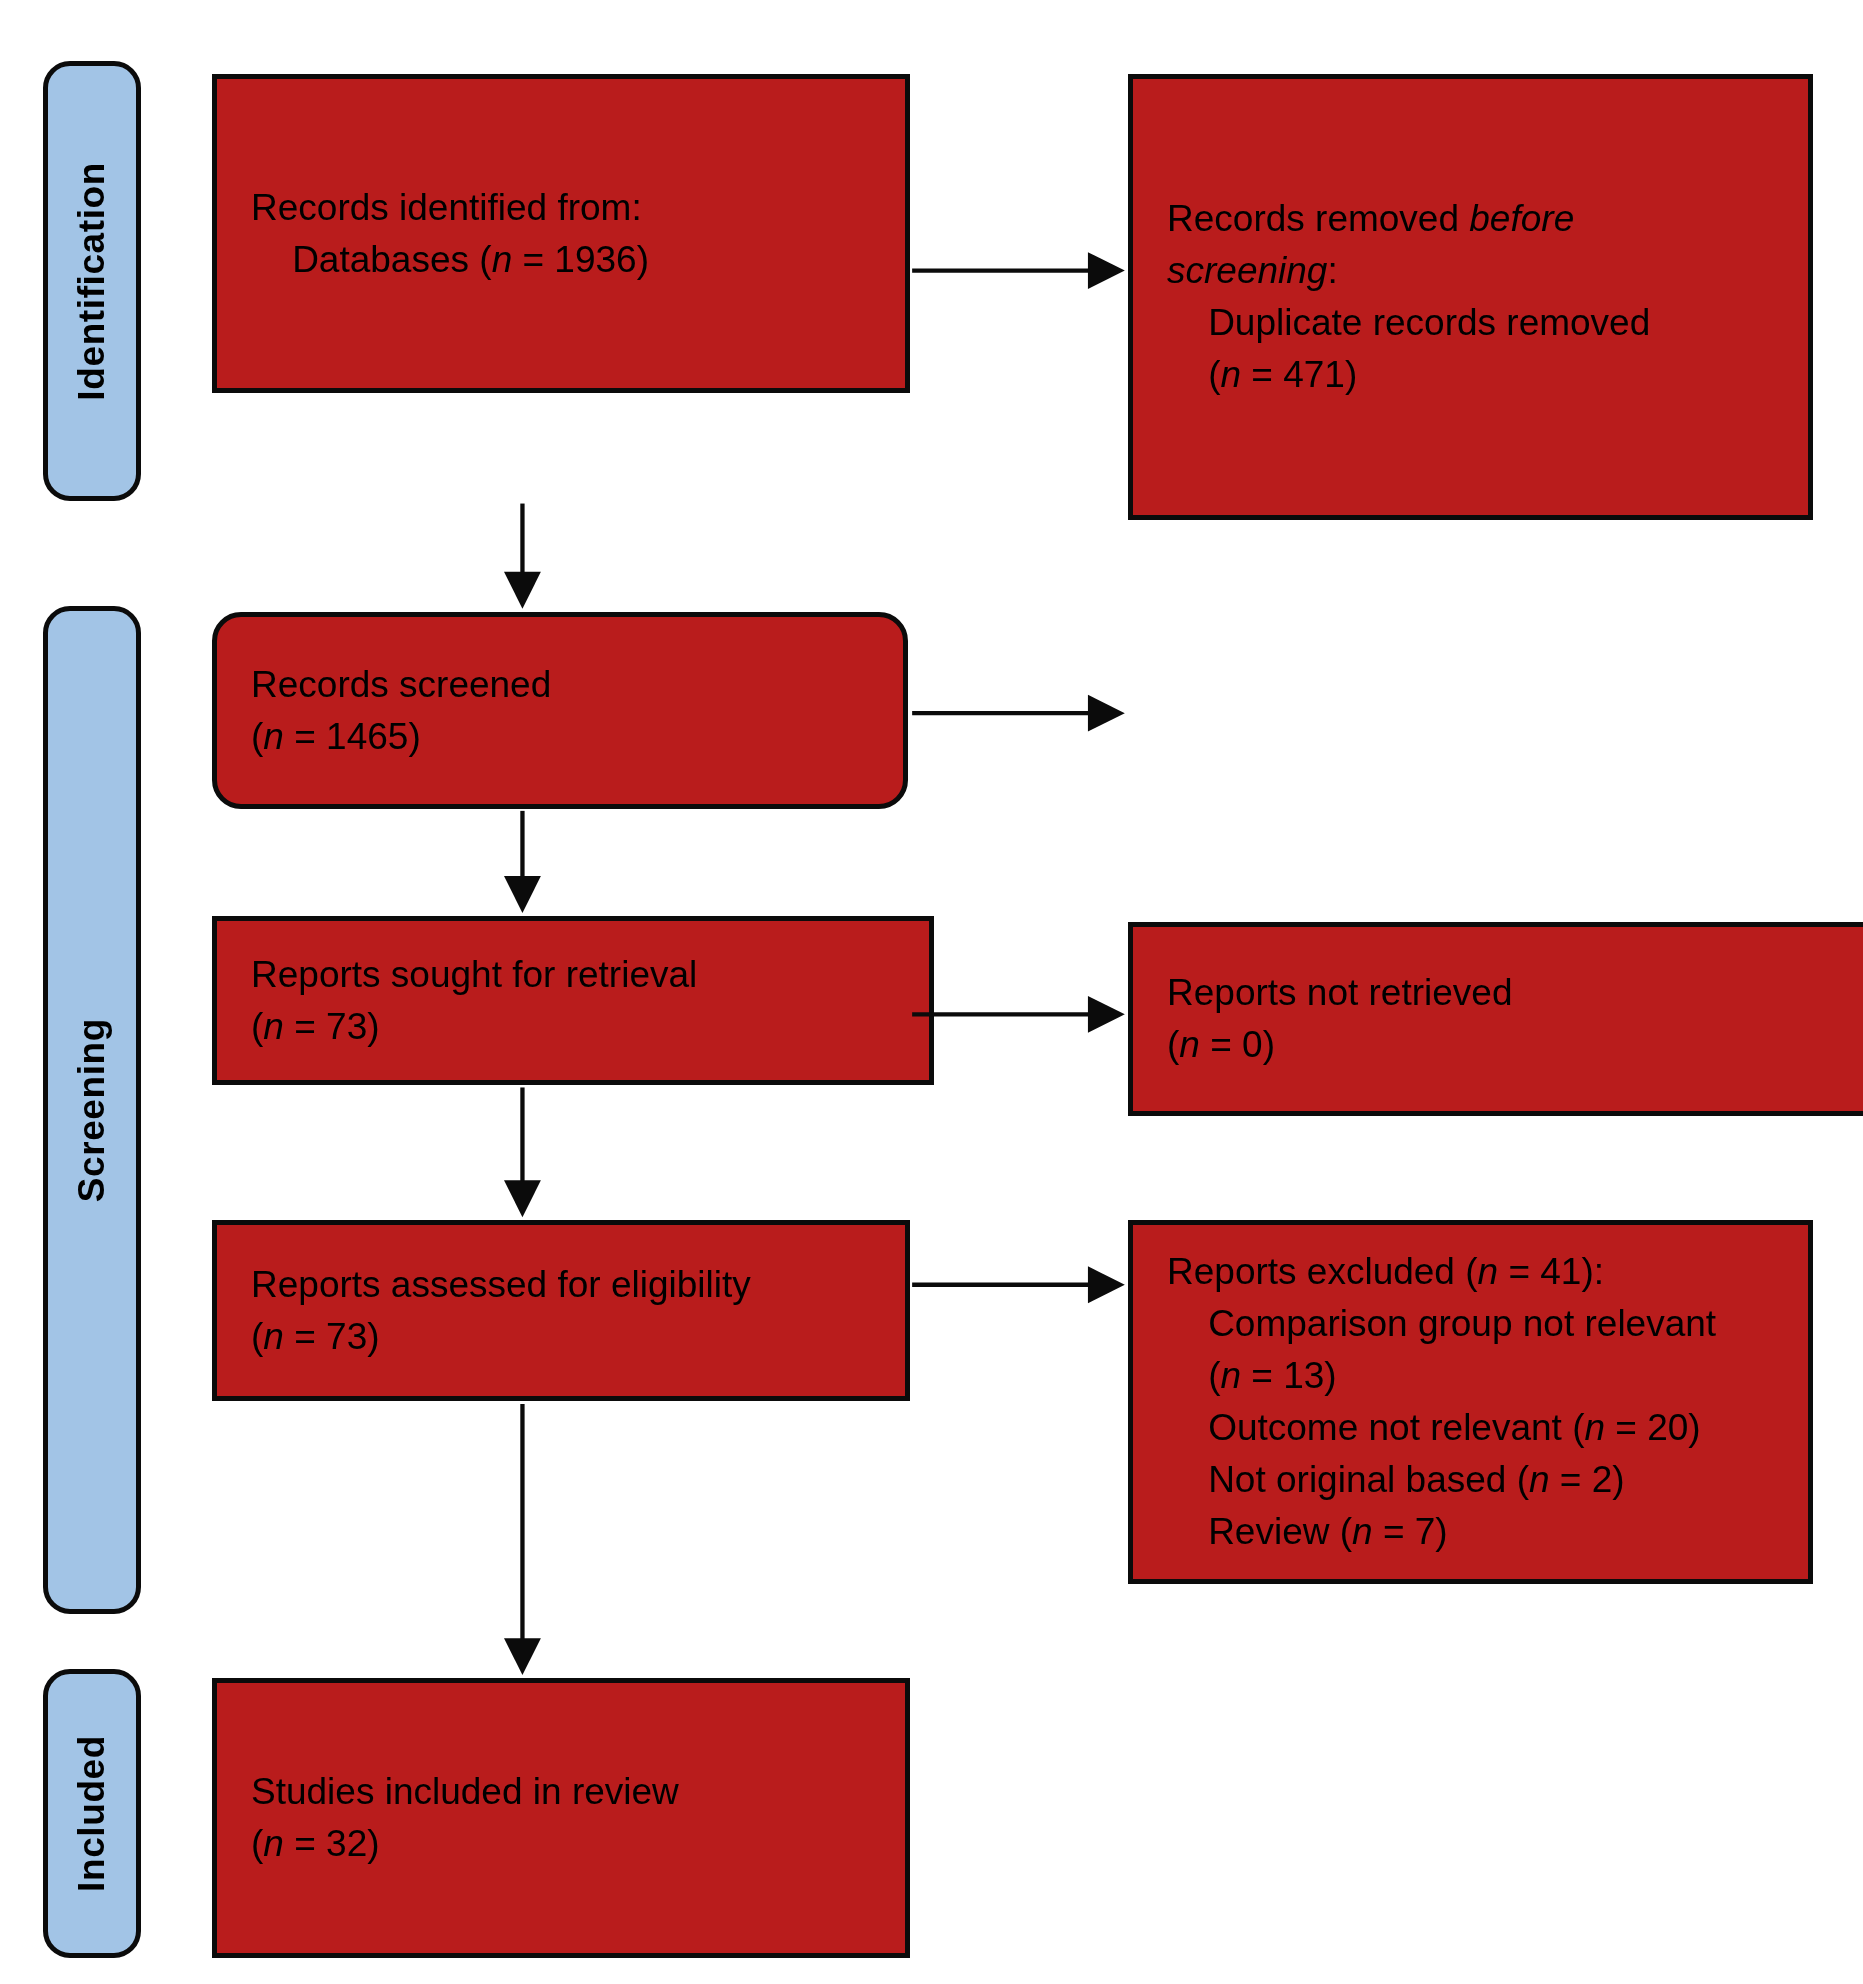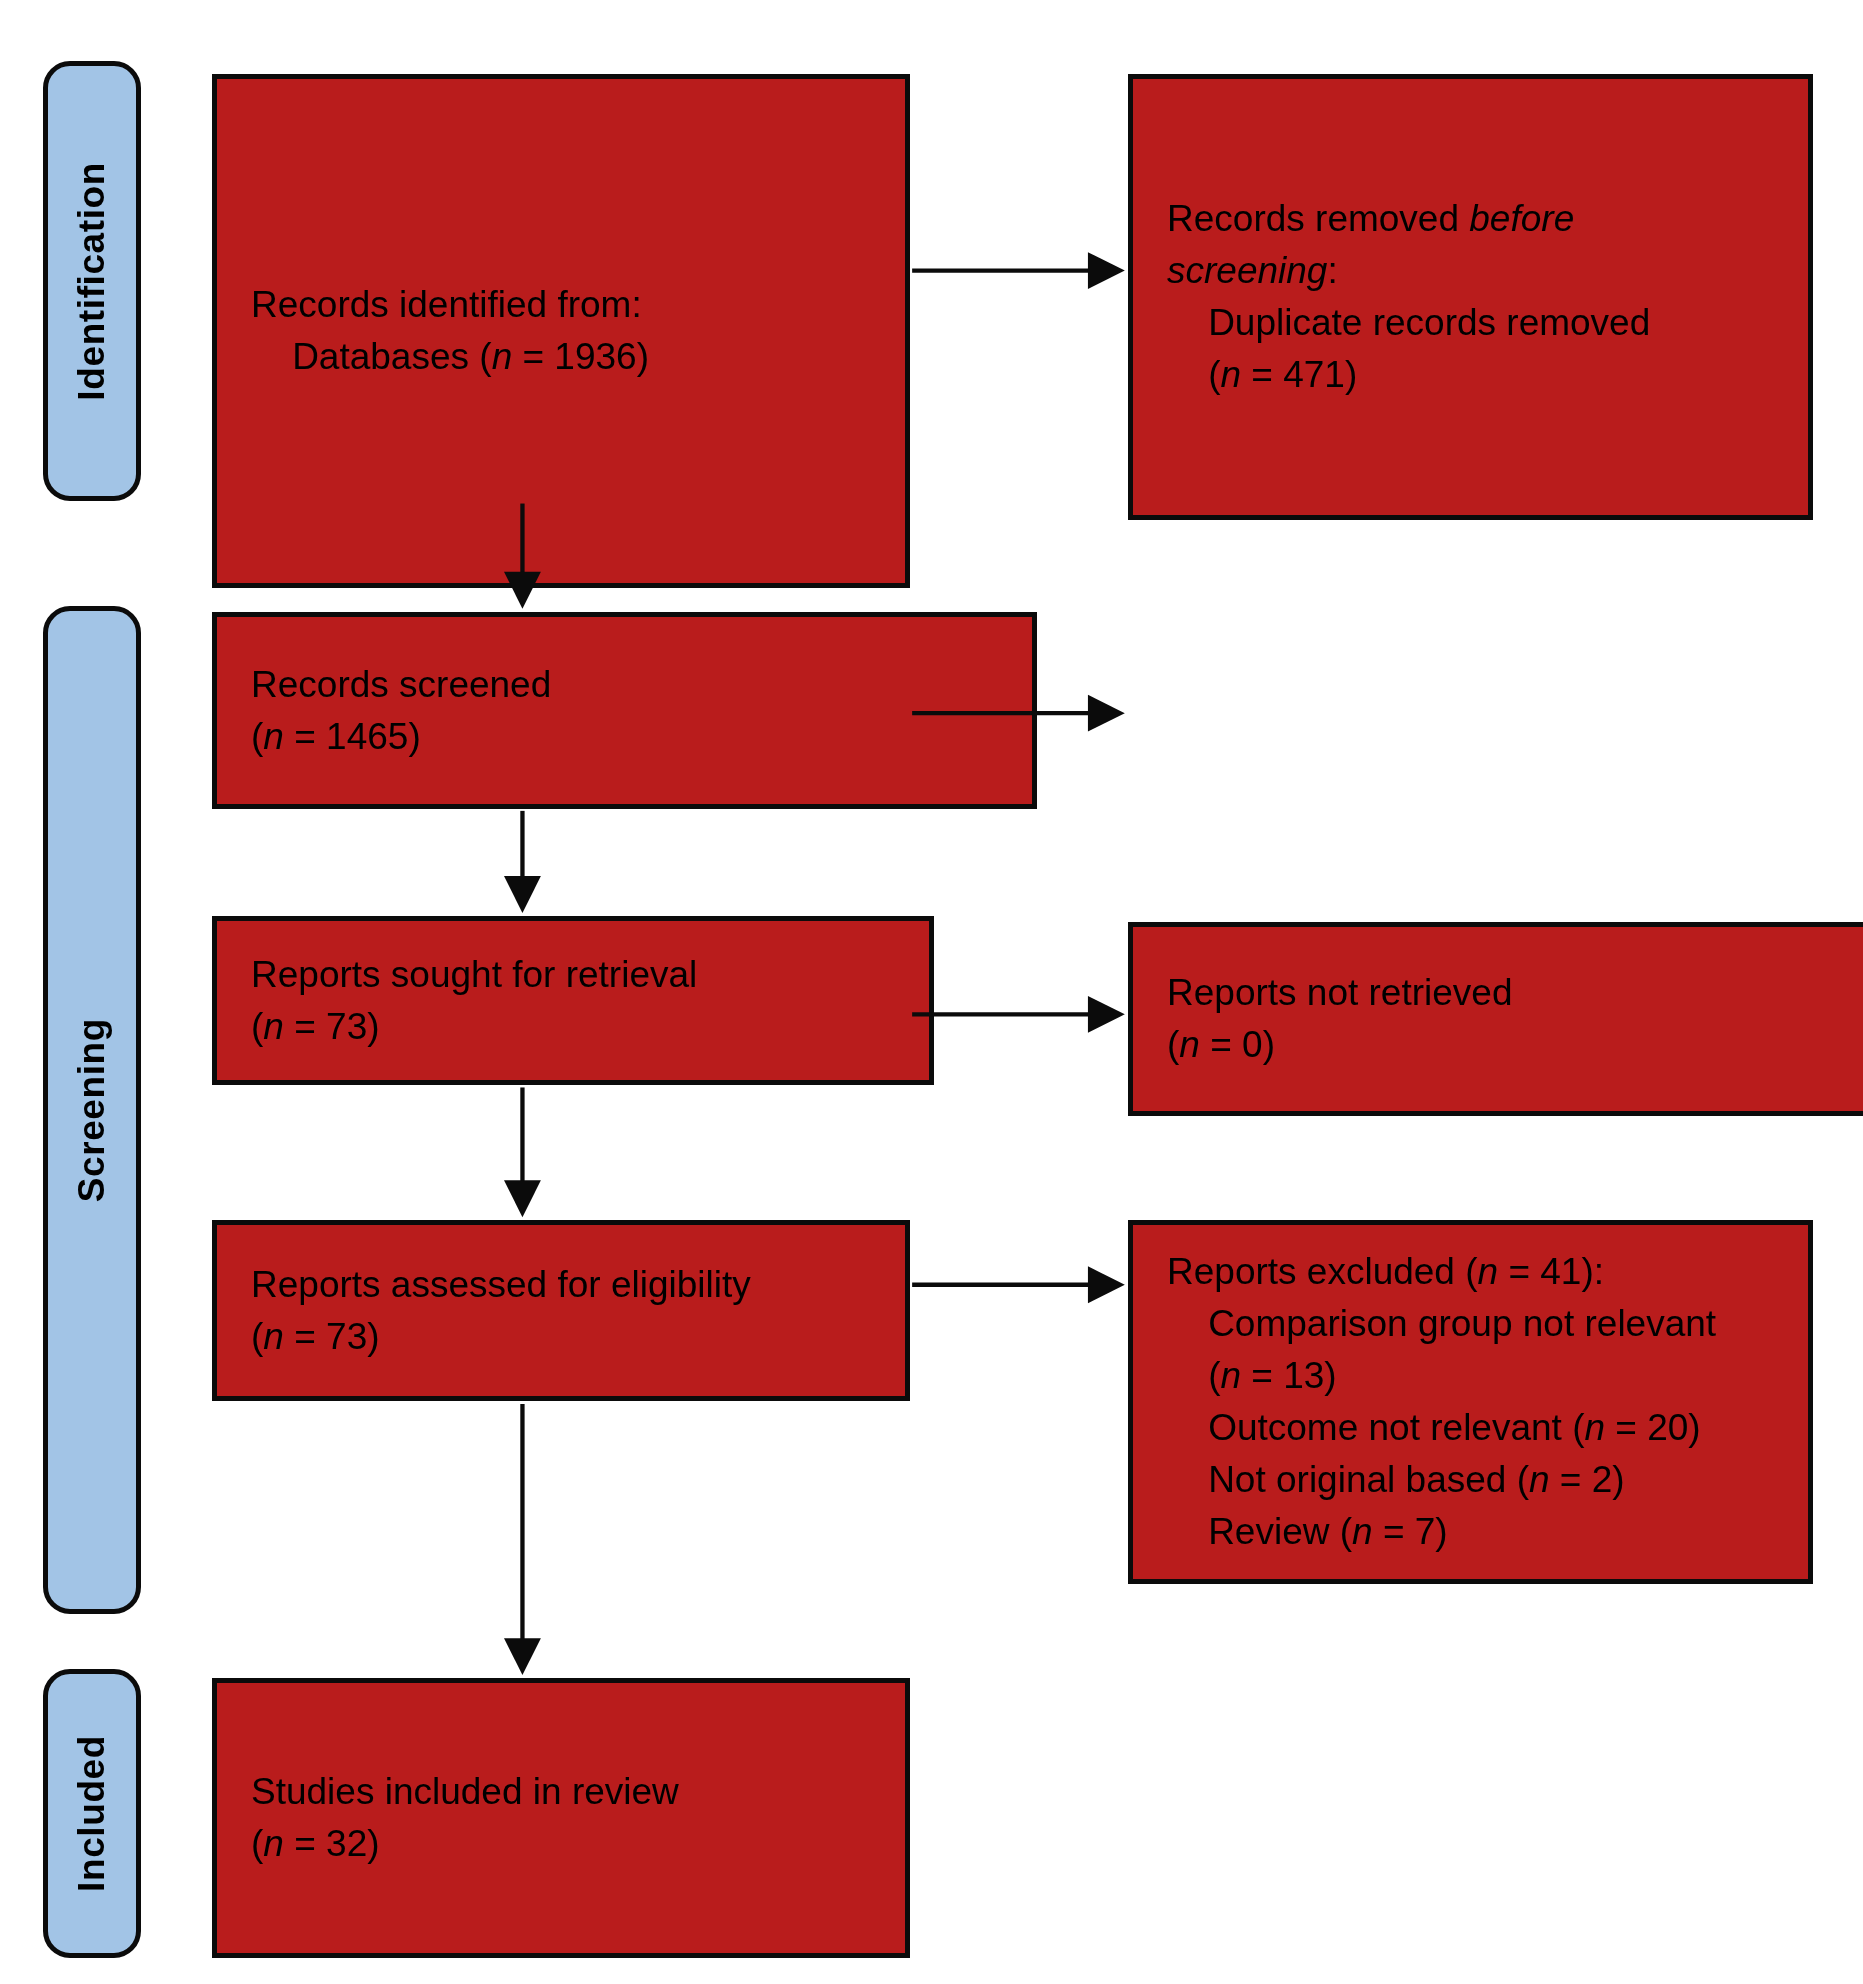--- a/index.html
+++ b/index.html
@@ -53,22 +53,22 @@
     padding-left: 34px;
     padding-right: 17px;
   }
   .box .line {
     white-space: pre-wrap;
     line-height: 52px;
   }
   .box .line i { font-style: italic; }
 
   
-  #box-records-identified { left: 212px;  top: 74px;  width: 698px; height: 514px; }
-  #box-records-screened   { left: 212px;  top: 612px;  width: 825px; height: 197px; }
+  #box-records-identified { left: 212px;  top: 74px;  width: 698px; height: 319px; }
+  #box-records-screened   { left: 212px;  top: 612px;  width: 696px; height: 197px; border-radius: 29px; }
   #box-reports-sought     { left: 212px;  top: 916px; width: 722px; height: 169px; }
   #box-reports-assessed   { left: 212px;  top: 1220px; width: 698px; height: 181px; }
   #box-studies-included   { left: 212px;  top: 1678px; width: 698px; height: 280px; }
 
   
   #box-records-removed       { left: 1128px; top: 74px;  width: 685px; height: 446px; }
   #box-records-excluded      { left: 1128px; top: 612px;  width: 685px; height: 197px; }
   #box-reports-not-retrieved { left: 1128px; top: 922px; width: 826px; height: 194px; }
   #box-reports-excluded      { left: 1128px; top: 1220px; width: 685px; height: 364px; }
 

